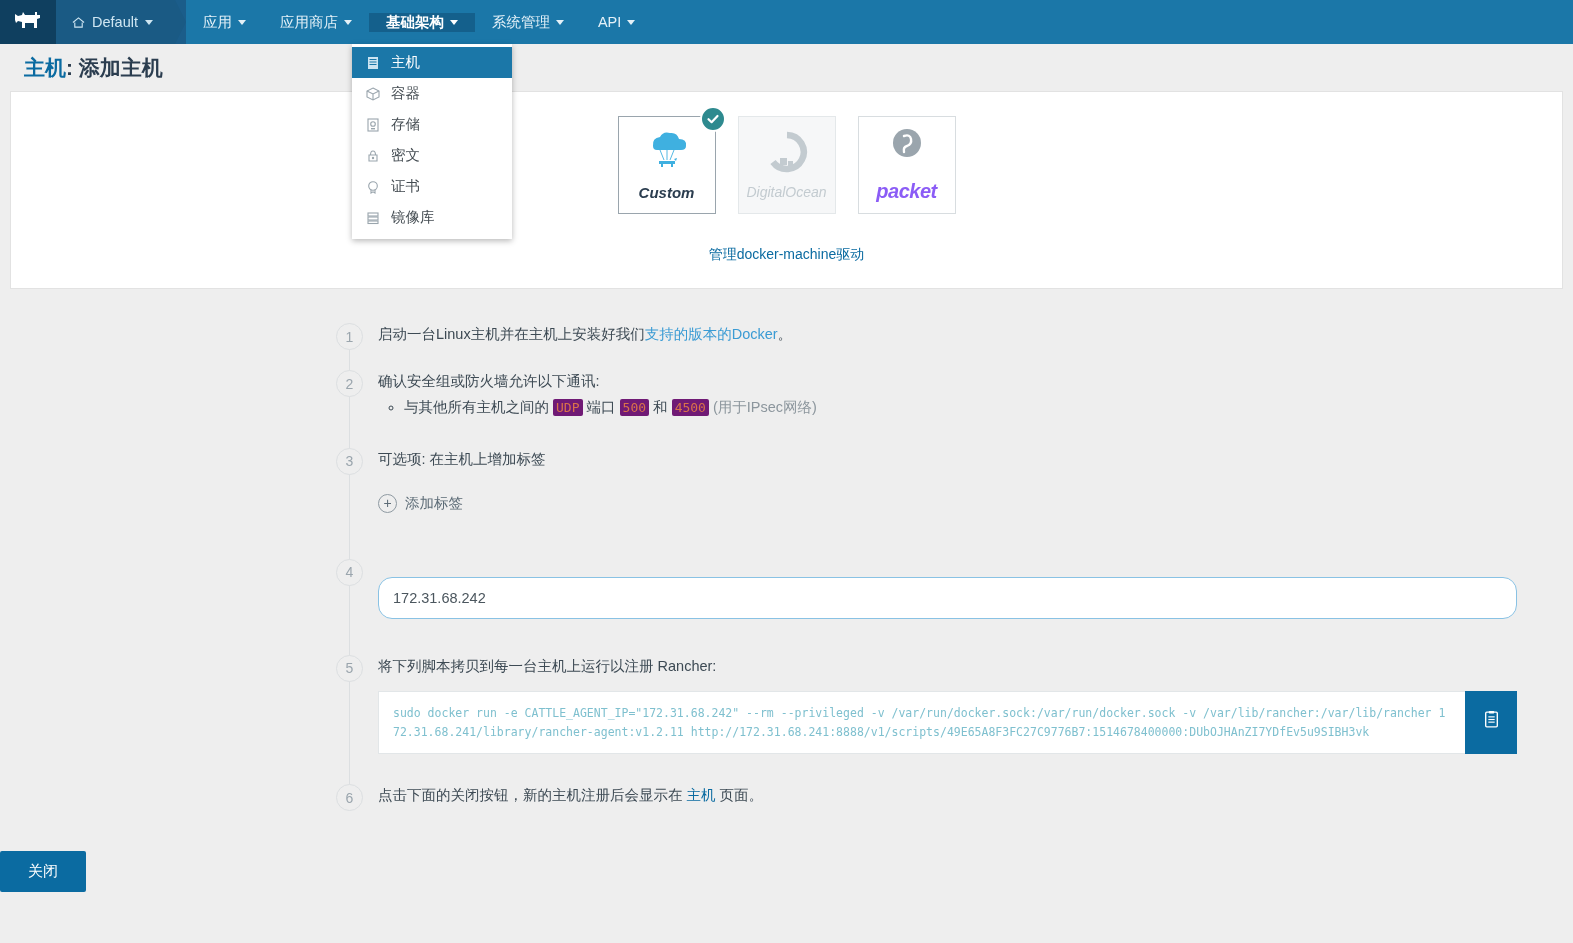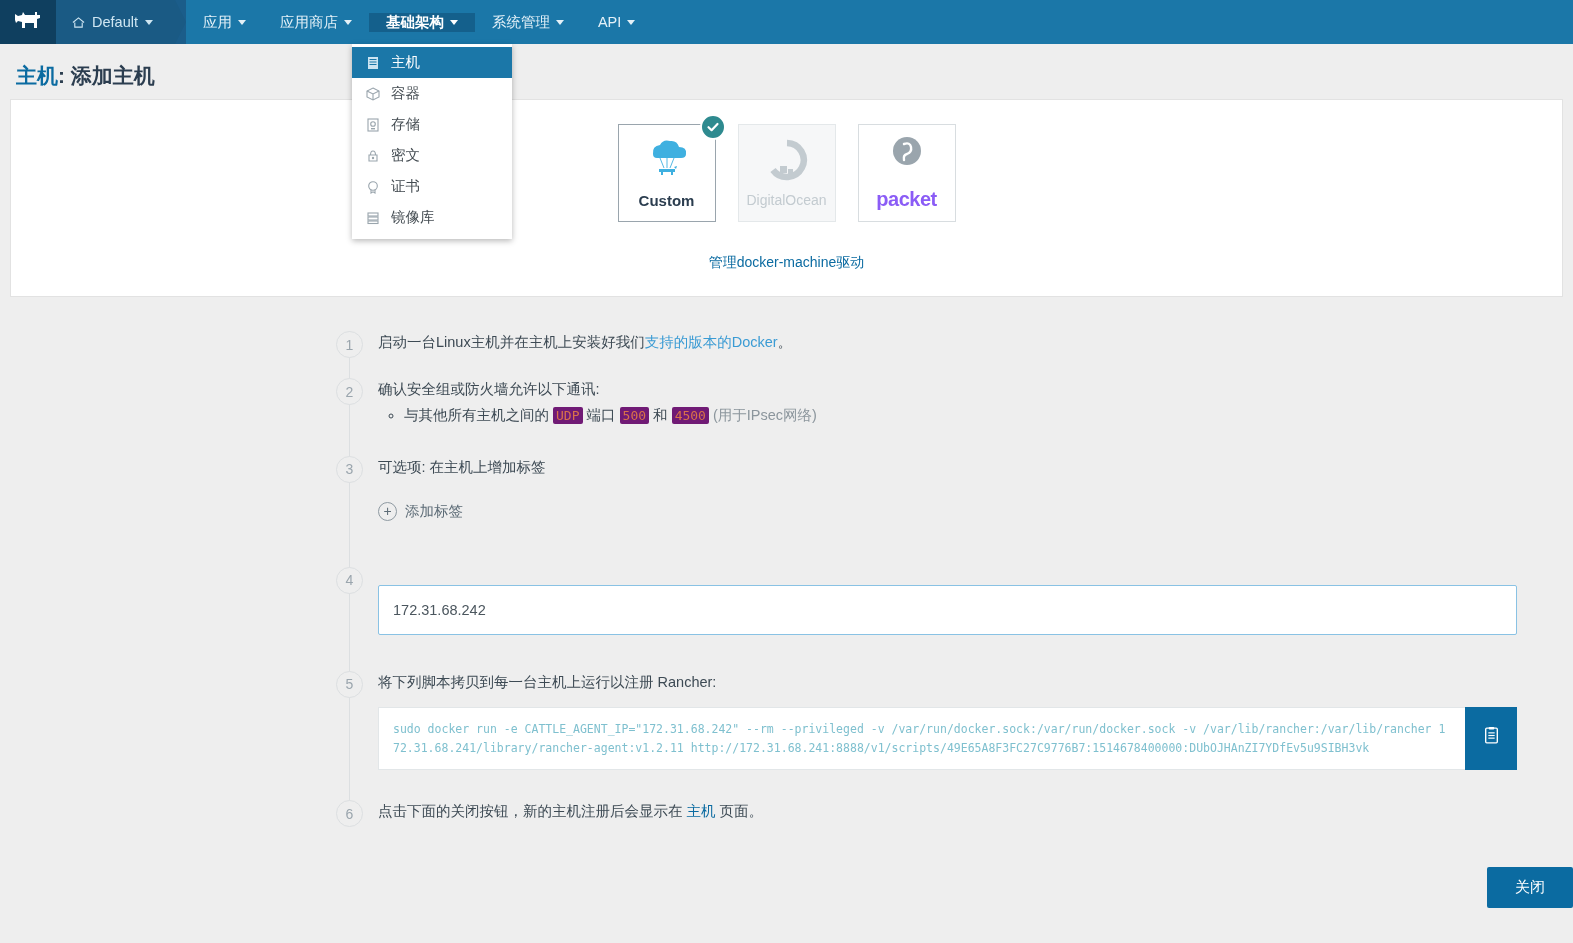--- a/index.html
+++ b/index.html
@@ -95,25 +95,24 @@
     width: 18px; margin-right: 9px;
     display: inline-flex; align-items: center; justify-content: center;
     color: #9aa5ad;
   }
   .dd-item.active { background: #1b77a8; color: #ffffff; }
   .dd-item.active .dd-ico { color: #cde4f1; }
 
   
   .page-header {
     height: 47px;
-    padding: 0 16px;
+    padding: 0 24px;
     display: flex;
     align-items: center;
     background: #eeeeee;
-    margin-top: 8px;
   }
   .page-title {
     font-size: 21px;
     font-weight: bold;
     color: #2b3d4f;
   }
   .page-title .t-blue { color: #0b6ba1; }
 
   
   .driver-panel {
@@ -138,20 +137,21 @@
     position: relative;
     cursor: pointer;
   }
   .driver-card.selected { border-color: #9aa5ad; }
   .driver-card.dim { background: #f6f7f8; border-color: #e4e8ea; }
   .driver-label {
     font-size: 15px;
     font-weight: bold;
     color: #2b3d4f;
     margin-top: 7px;
+    font-style: italic;
   }
   .driver-label.grey { color: #c3cbd0; font-weight: normal; font-size: 14px; }
   .check-badge {
     position: absolute;
     top: -11px; right: -11px;
     width: 26px; height: 26px;
     border-radius: 50%;
     background: #2e8a8f;
     border: 2px solid #ffffff;
     display: flex; align-items: center; justify-content: center;
@@ -240,23 +240,23 @@
     justify-content: center;
     font-size: 14px;
     line-height: 1;
     margin-right: 8px;
   }
 
   .ip-input {
     display: block;
     width: 100%;
     margin-top: 18px;
-    height: 50px;
+    height: 42px;
     border: 1px solid #89c2e4;
-    border-radius: 2px;
+    border-radius: 14px;
     padding: 0 14px;
     font-size: 14.5px;
     color: #4b565e;
     background: #ffffff;
     outline: none;
     font-family: "Liberation Sans", sans-serif;
   }
 
   .script-row {
     display: flex;
@@ -281,21 +281,21 @@
     background: #0b6ba1;
     display: flex;
     align-items: center;
     justify-content: center;
     cursor: pointer;
     color: #ffffff;
   }
 
   .footer-actions {
     display: flex;
-    justify-content: flex-end;
+    justify-content: flex-start;
     padding-top: 36px;
   }
   .close-btn {
     background: #0b6ba1;
     color: #ffffff;
     border: none;
     font-size: 15px;
     padding: 11px 28px;
     border-radius: 2px;
     cursor: pointer;

